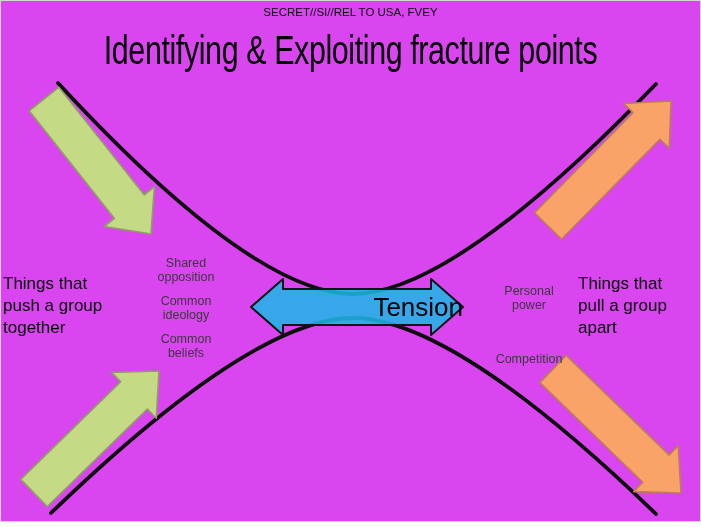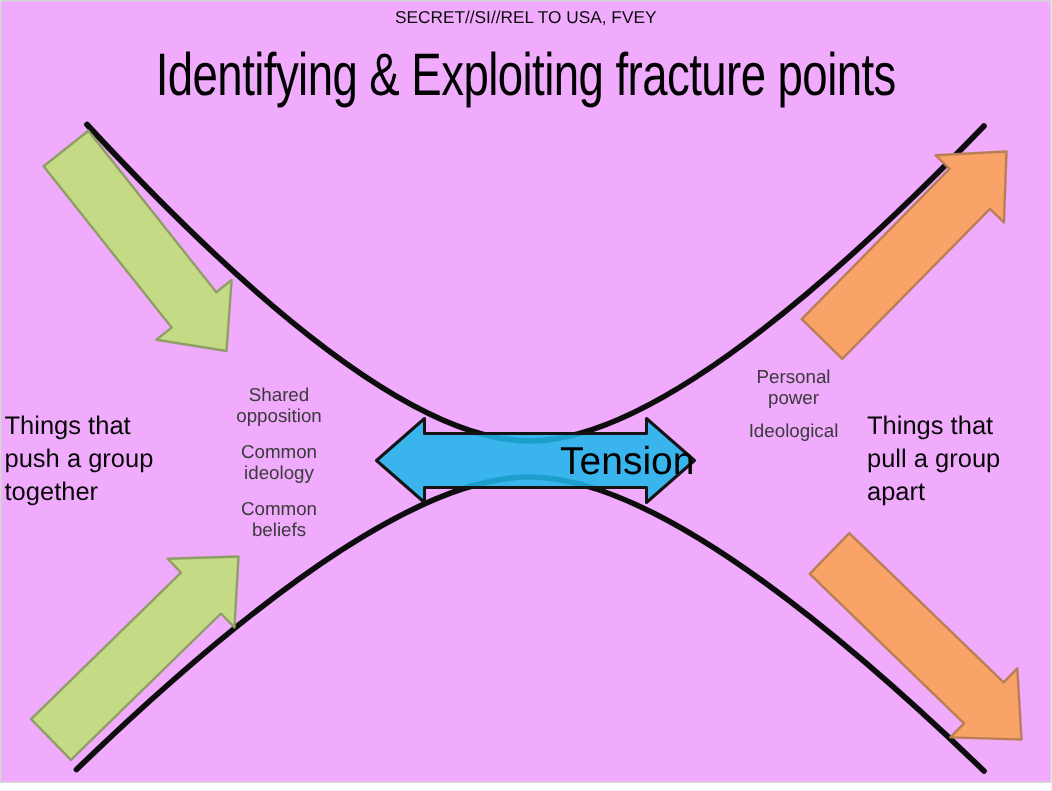--- a/index.html
+++ b/index.html
@@ -2,21 +2,21 @@
 <html><head>
 <meta charset="utf-8">
 <style>
   html, body { margin: 0; padding: 0; background: #ffffff; }
   body {
     width: 701px; height: 527px; position: relative; overflow: hidden;
     font-family: "Liberation Sans", sans-serif; color: #000;
   }
   .slide {
     position: absolute; left: 0; top: 0; width: 699px; height: 520px;
-    border: 1px solid #d6d6d6; background: #f0abfc;
+    border: 1px solid #d6d6d6; background: #d946ef;
   }
   .classification {
     position: absolute; top: 5px; left: 0; width: 100%;
     text-align: center; font-size: 11.5px; color: #0a0a0a;
   }
   .title {
     position: absolute; top: 25px; left: 0; width: 100%; margin: 0;
     text-align: center; font-size: 40px; font-weight: 400; line-height: 48px;
     color: #000; transform: scaleX(0.76); transform-origin: 50% 50%;
     white-space: nowrap; letter-spacing: -0.5px;
@@ -28,21 +28,21 @@
   }
   .side-text.left  { left: 2px;  top: 272px; width: 124px; }
   .side-text.right { left: 577px; top: 272px; width: 122px; }
   .factor-list {
     position: absolute; text-align: center; font-size: 12.5px; line-height: 14px;
     color: #3a3a3a;
   }
   .factor-list.cohesion { left: 145px; top: 255px; width: 80px; }
   .factor-list.fracture { left: 487px; top: 243px; width: 82px; }
   .factor { margin-bottom: 10px; }
-  .factor-list.fracture .factor { margin-bottom: 8px; }
+  .factor-list.fracture .factor { margin-bottom: 8px; margin-top: 40px; }
   .tension-label {
     position: absolute; left: 250px; top: 291px; width: 212px;
     text-align: right; font-size: 26px; line-height: 30px; color: #000;
   }
 </style>
 </head>
 <body>
 
 <div class="slide">
 
@@ -71,20 +71,20 @@
   <div class="factor-list cohesion">
     <div class="factor">Shared opposition</div>
     <div class="factor">Common ideology</div>
     <div class="factor">Common beliefs</div>
   </div>
 
   <div class="tension-label">Tension</div>
 
   <div class="factor-list fracture">
     <div class="factor">Personal power</div>
-    <div class="factor">Ideological</div>
+    <div class="factor">Competition</div>
   </div>
 
   <div class="side-text right">Things that
 pull a group
 apart</div>
 
 </div>
 
 </body></html>

